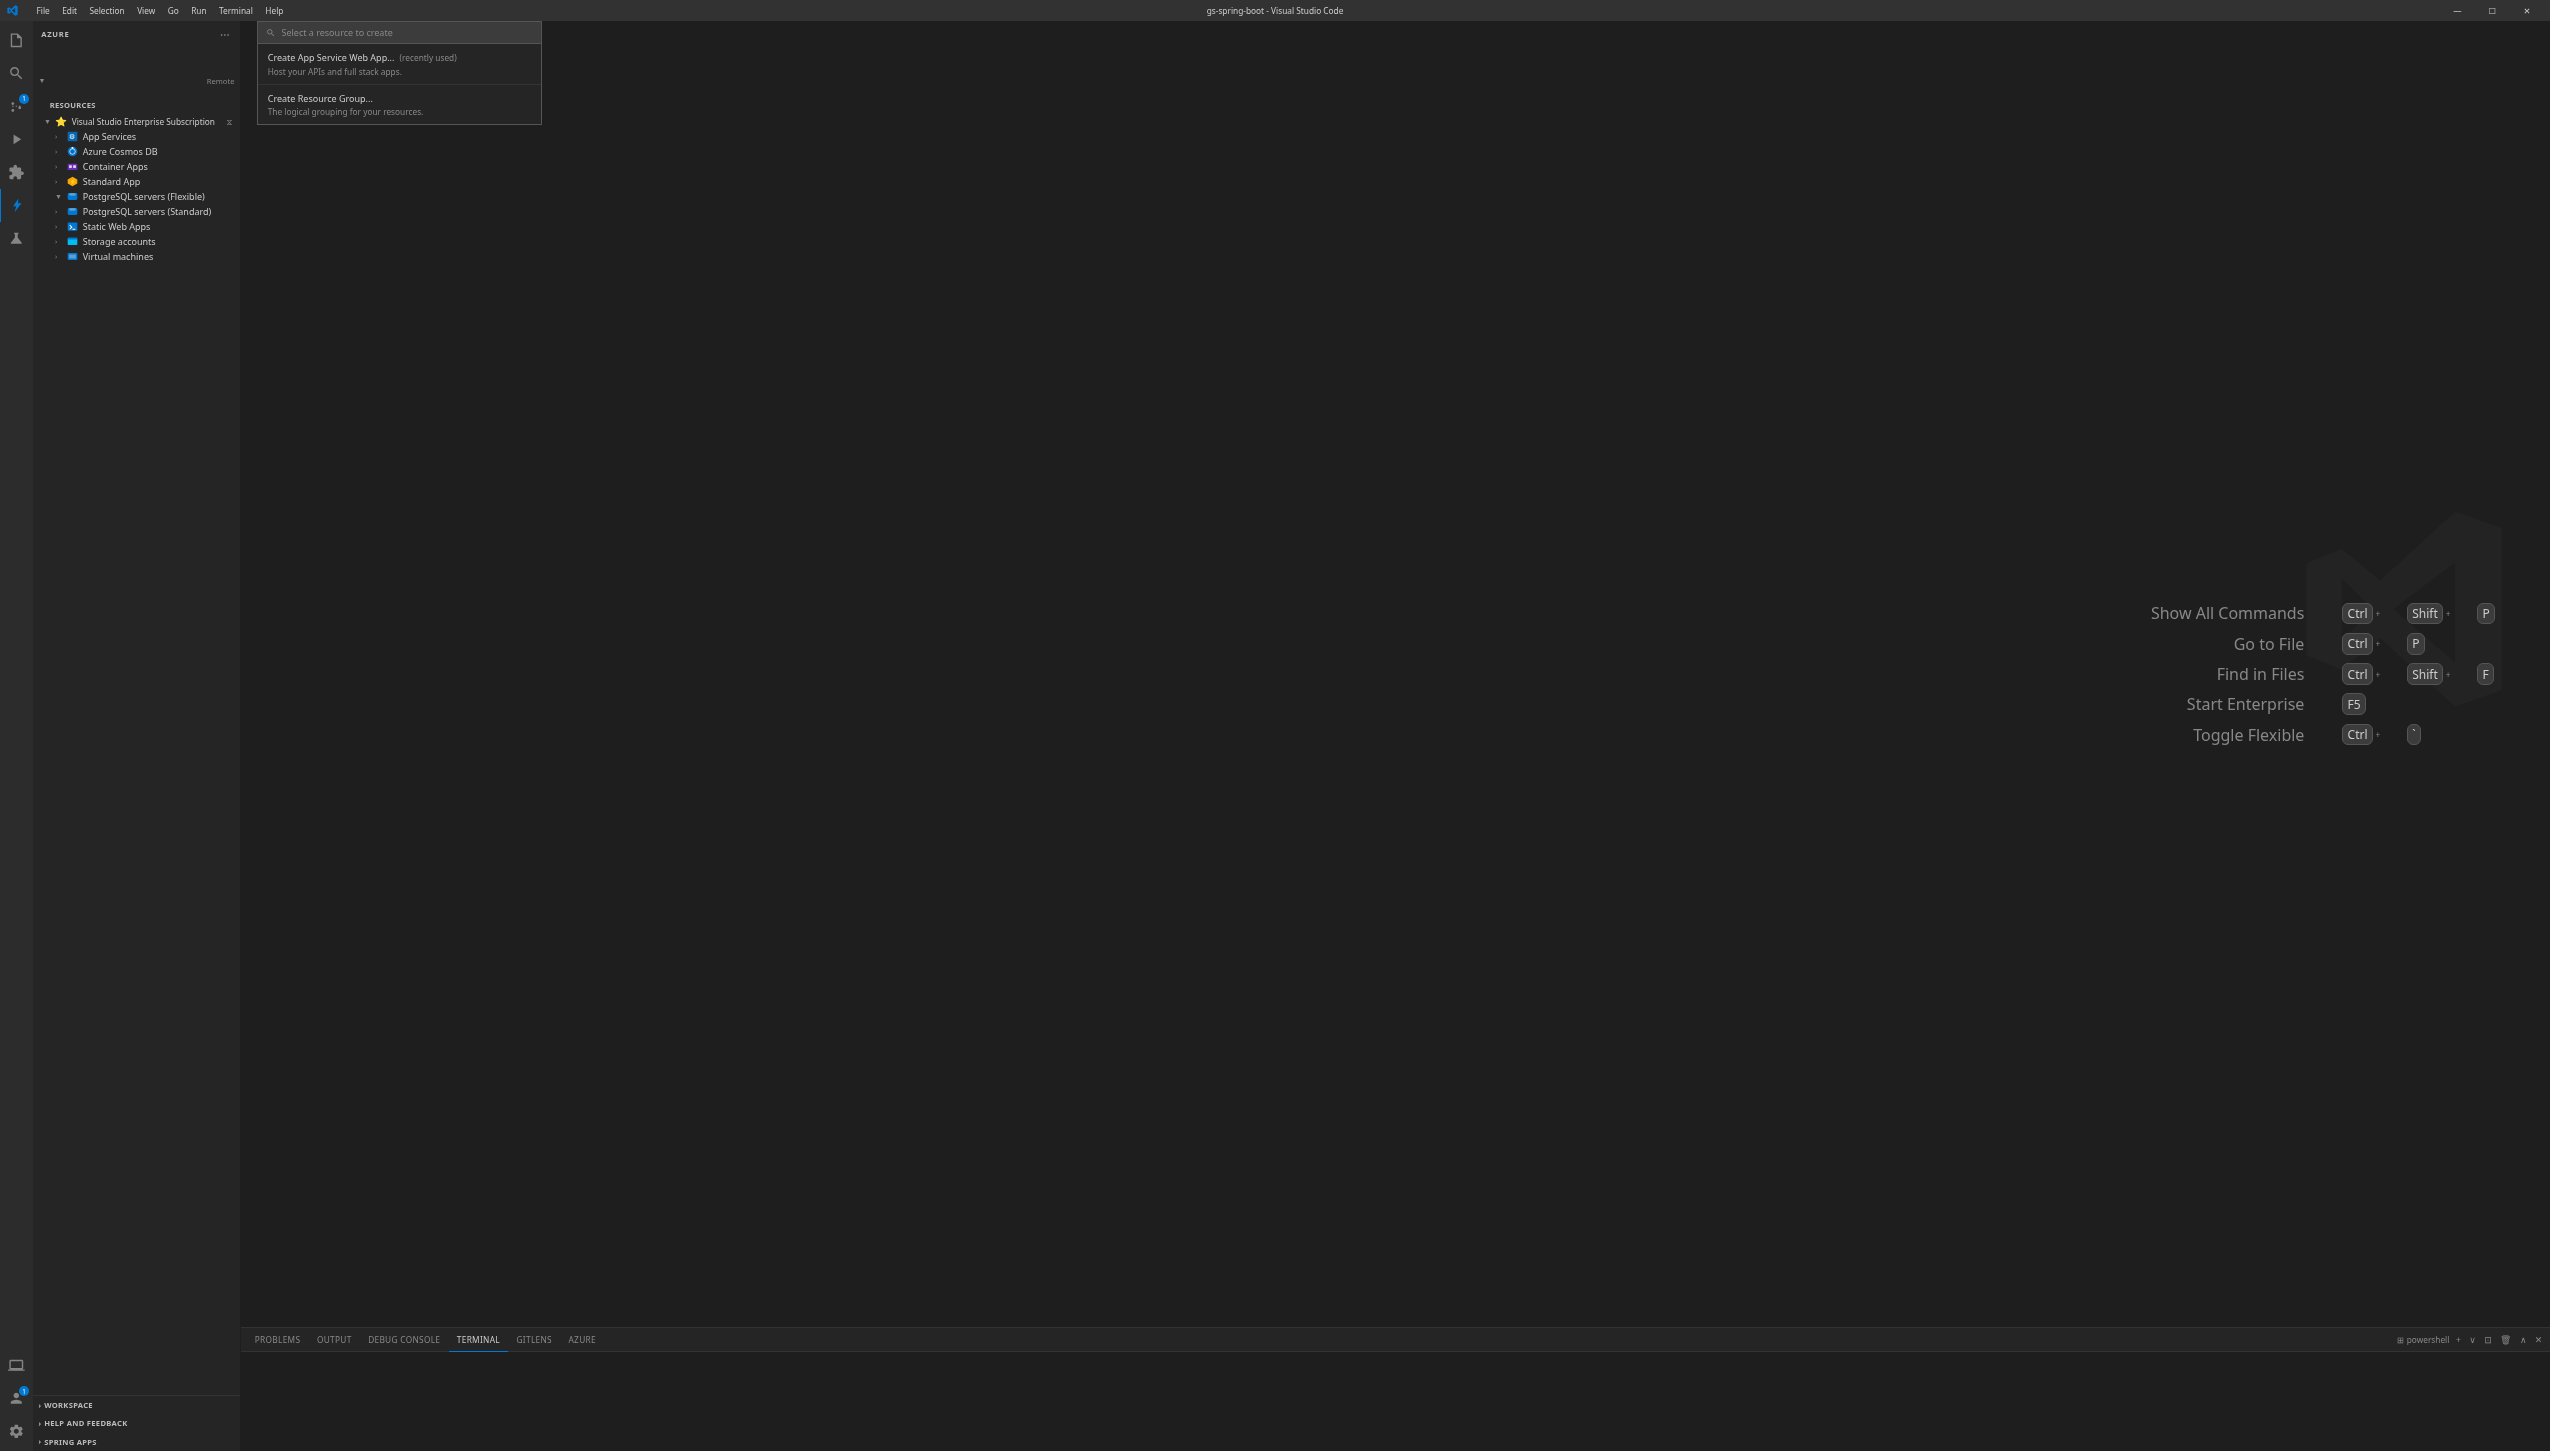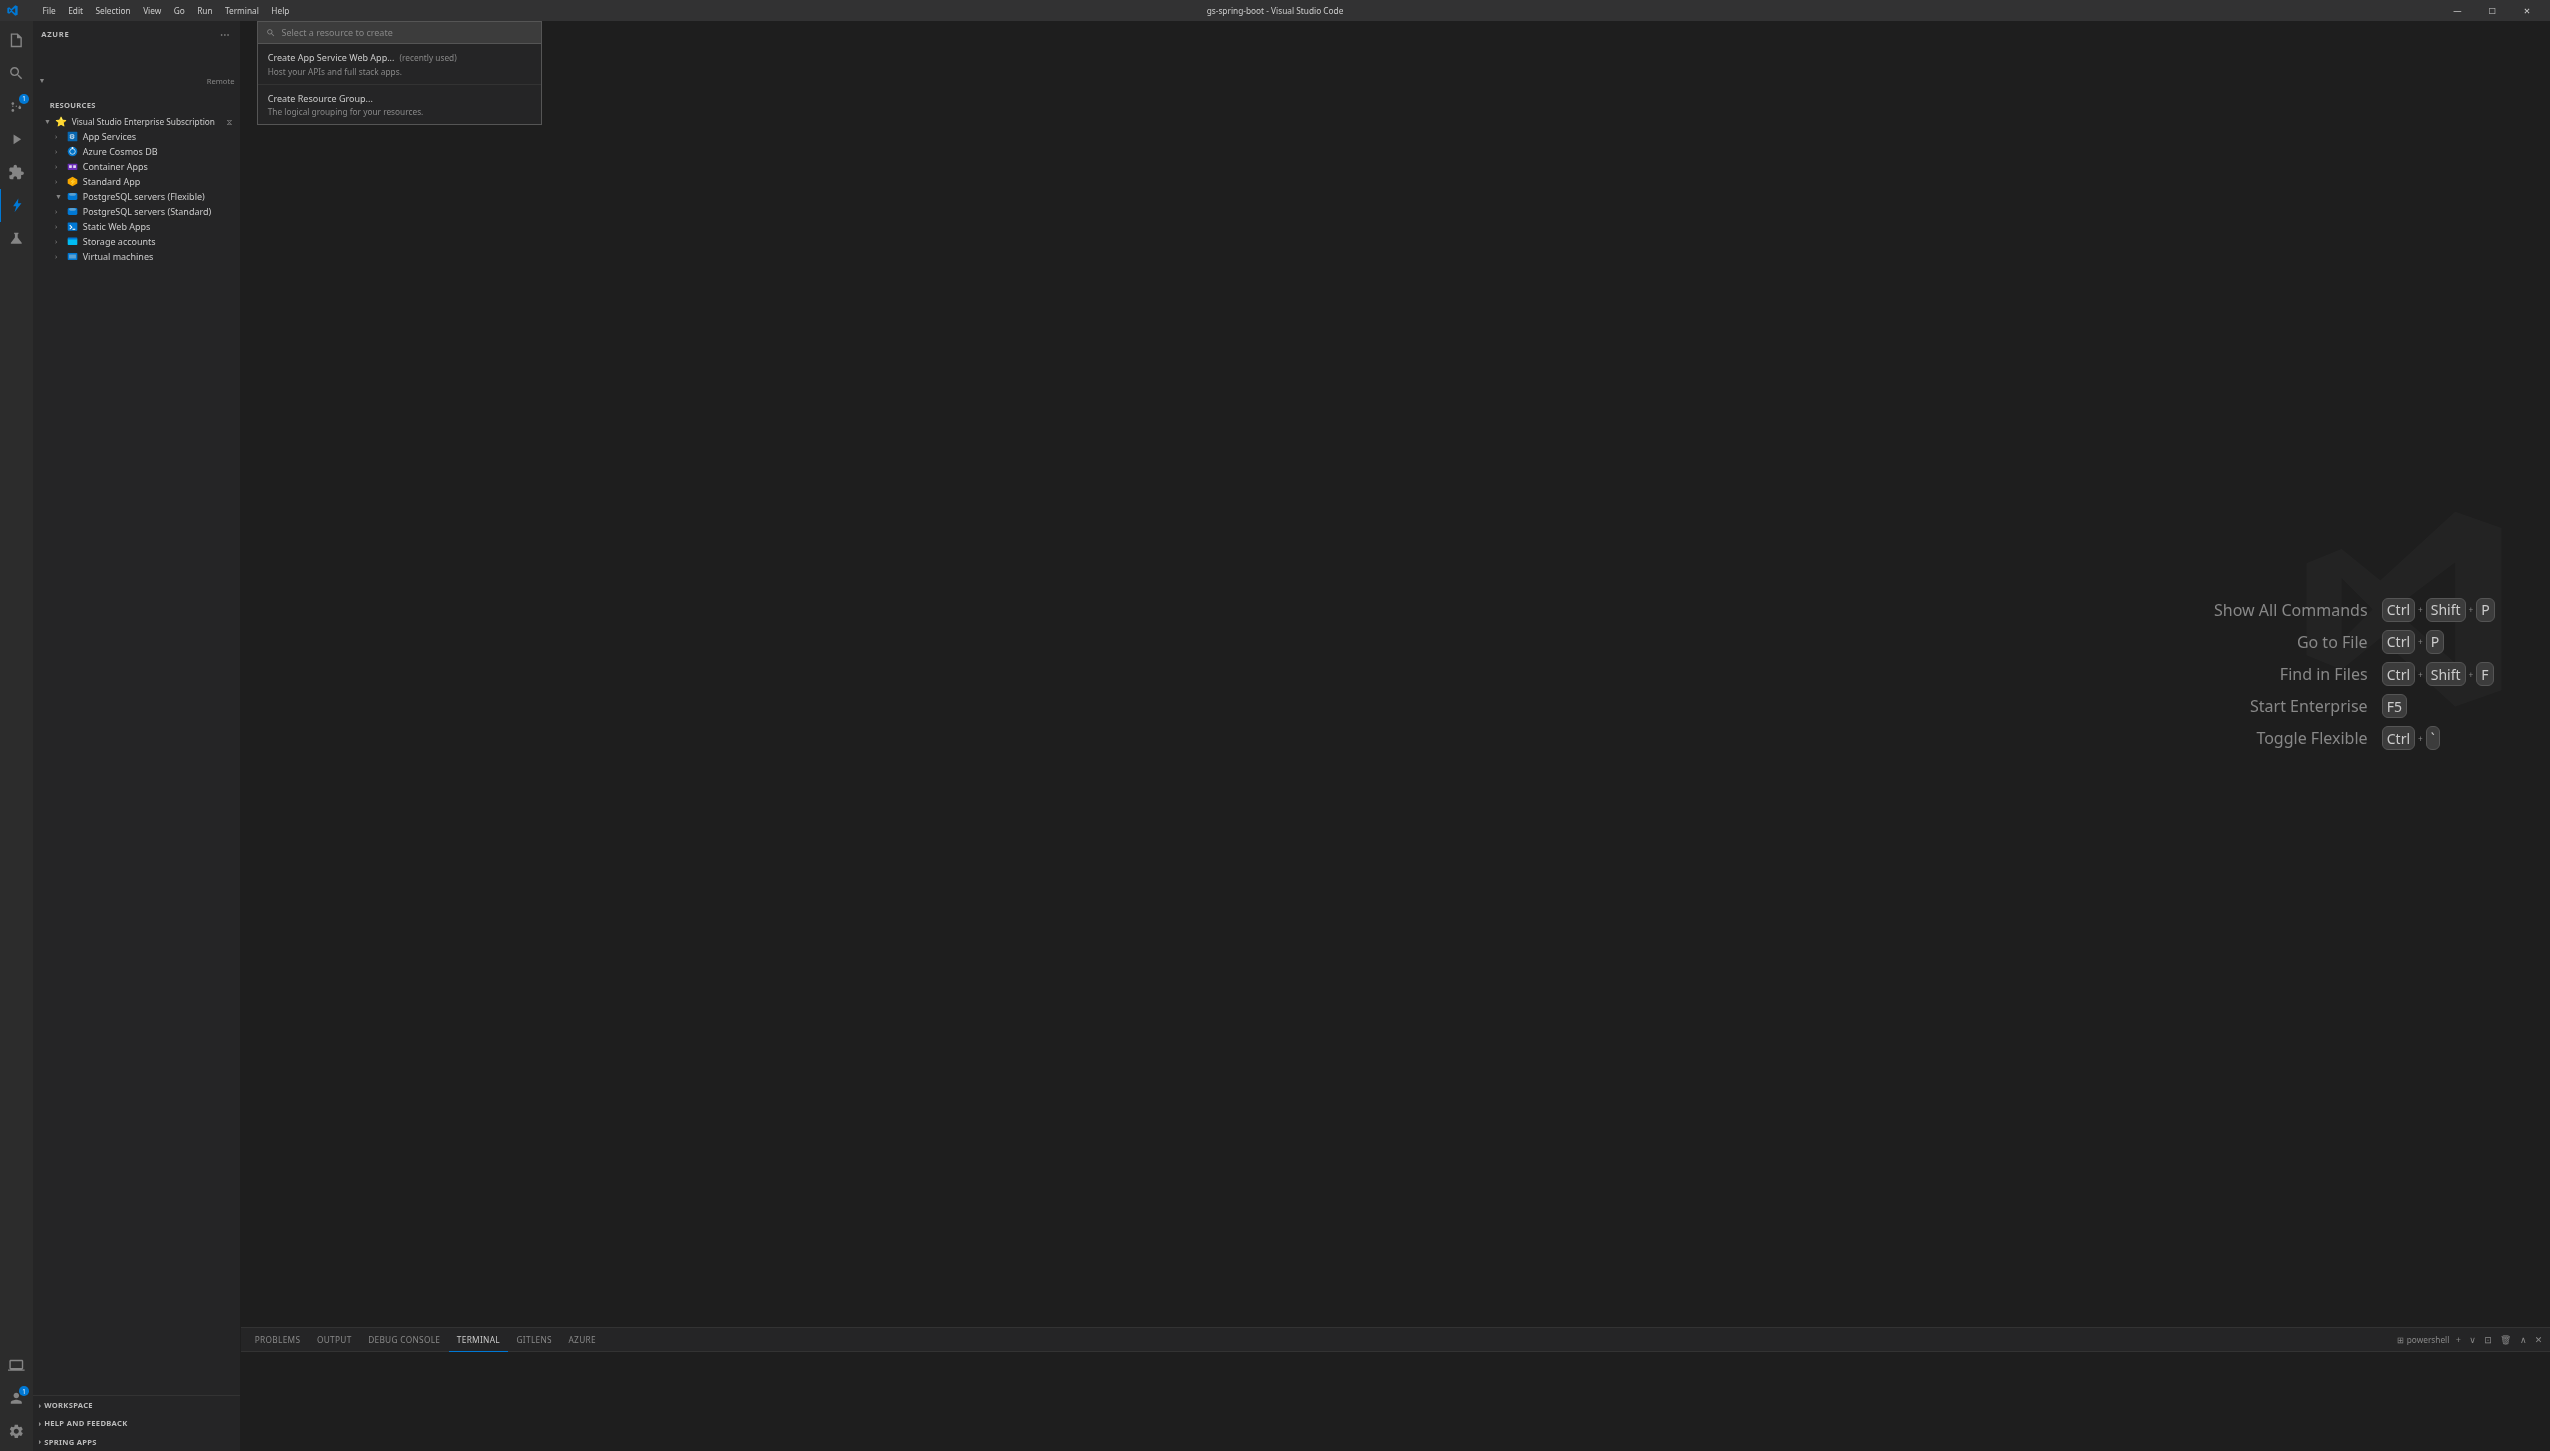--- a/index.html
+++ b/index.html
@@ -20,21 +20,21 @@
       height: 21px;
       display: flex;
       align-items: center;
       justify-content: space-between;
       padding: 0 7px;
       flex-shrink: 0;
     }
     .titlebar-left {
       display: flex;
       align-items: center;
-      gap: 19px;
+      gap: 13px;
     }
     .titlebar-icon {
       width: 11px;
       height: 11px;
     }
     .titlebar-menu {
       display: flex;
       gap: 1.4px;
     }
     .titlebar-menu-item {
@@ -342,22 +342,23 @@
     .shortcut-keys {
       display: flex;
       align-items: center;
       gap: 2.8px;
     }
     .key-badge {
       background: #3c3c3c;
       border: 0.7px solid #555;
       border-radius: 6px;
       padding: 1.4px 4.2px;
-      font-size: 14px;
-      color: #cccccc;
+      font-size: 12px;
+      color: #cccccc;
+      margin-left: 24px;
     }
     .key-plus {
       color: #888;
       font-size: 8.3px;
     }
 
     
     .terminal-panel {
       height: 124px;
       background: #1e1e1e;

